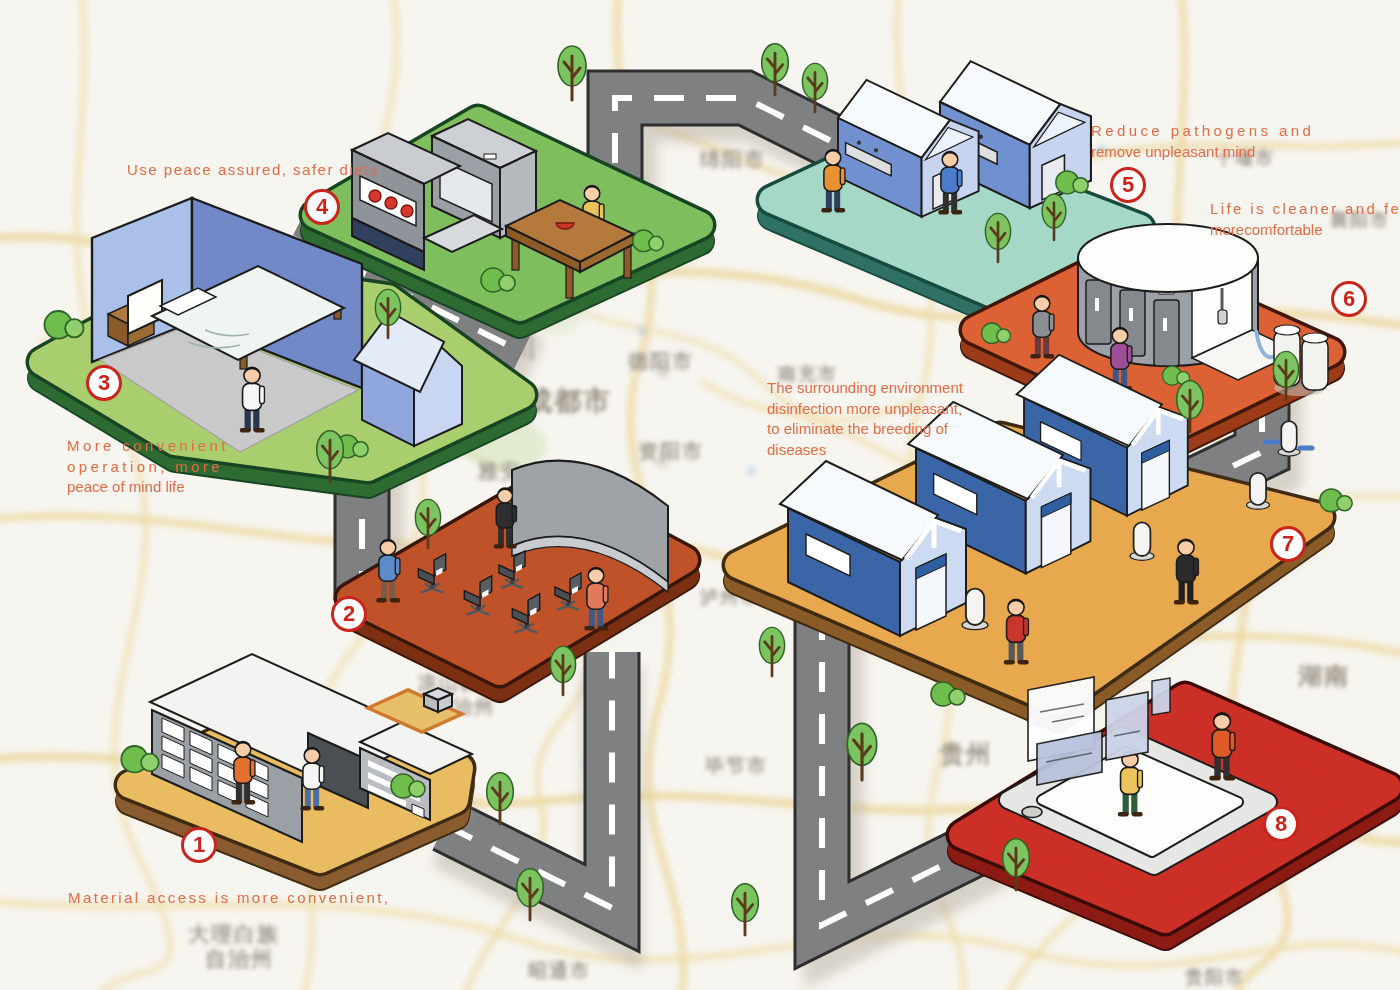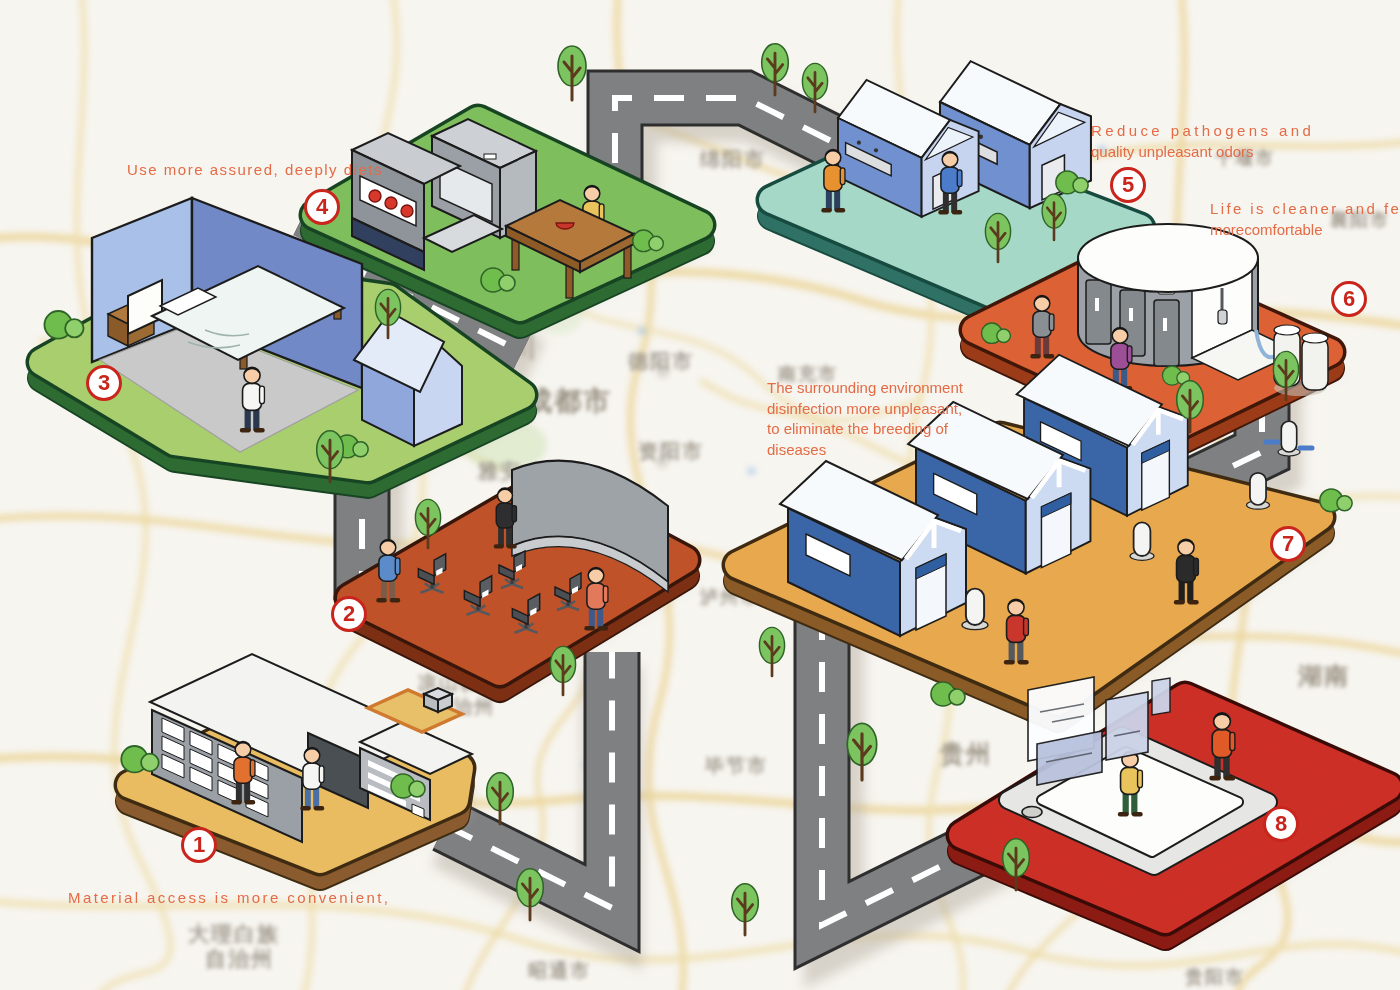--- a/index.html
+++ b/index.html
@@ -432,26 +432,31 @@
   <div class="badge" style="left:86px;top:365px">3</div>
   <div class="badge" style="left:304px;top:189px">4</div>
   <div class="badge" style="left:1110px;top:167px">5</div>
   <div class="badge" style="left:1331px;top:281px">6</div>
   <div class="badge" style="left:1270px;top:526px">7</div>
   <div class="badge" style="left:1263px;top:806px">8</div>
 
   <div class="cap" style="left:68px;top:888px">
     <div class="sp2">Material access is more convenient,</div>
   </div>
+  <div class="cap" style="left:67px;top:436px">
+    <div class="sp3">More convenient</div>
+    <div class="sp3">operation, more</div>
+    <div>peace of mind life</div>
+  </div>
   <div class="cap" style="left:127px;top:160px">
-    <div class="sp1">Use more assured, deeply diets</div>
+    <div class="sp1">Use peace assured, safer diets</div>
   </div>
   <div class="cap" style="left:1091px;top:121px">
     <div class="sp3">Reduce pathogens and</div>
-    <div>quality unpleasant odors</div>
+    <div>remove unpleasant mind</div>
   </div>
   <div class="cap" style="left:1210px;top:199px">
     <div class="sp2">Life is cleaner and feel</div>
     <div>morecomfortable</div>
   </div>
   <div class="cap" style="left:767px;top:378px">
     <div>The surrounding environment</div>
     <div>disinfection more unpleasant,</div>
     <div>to eliminate the breeding of</div>
     <div>diseases</div>

